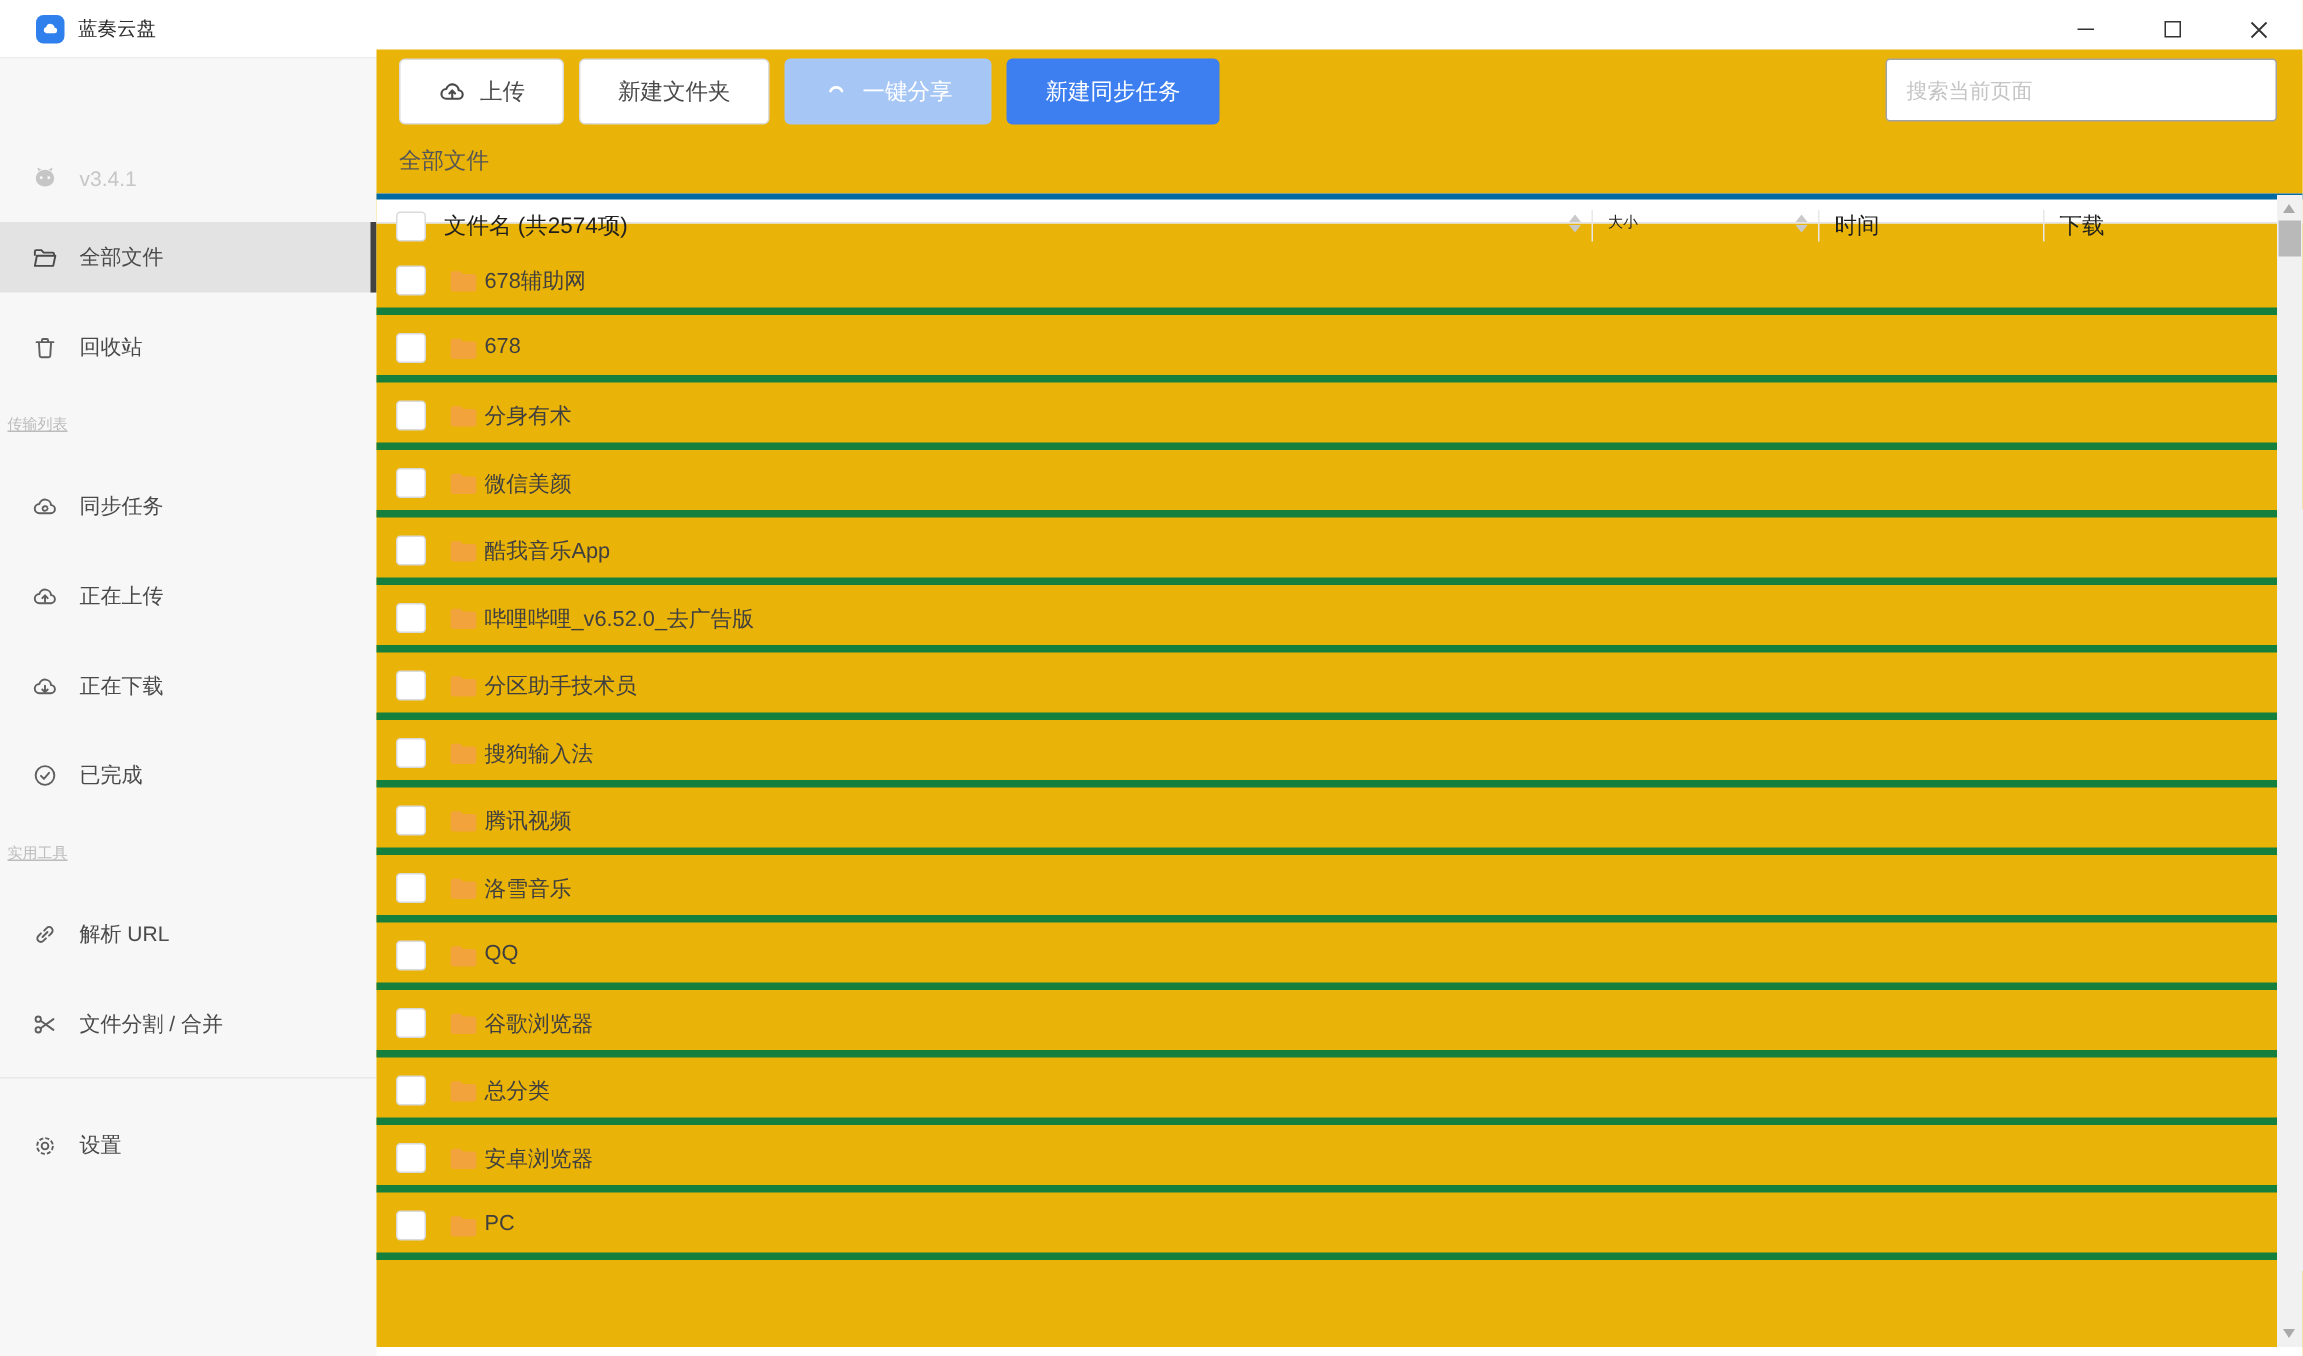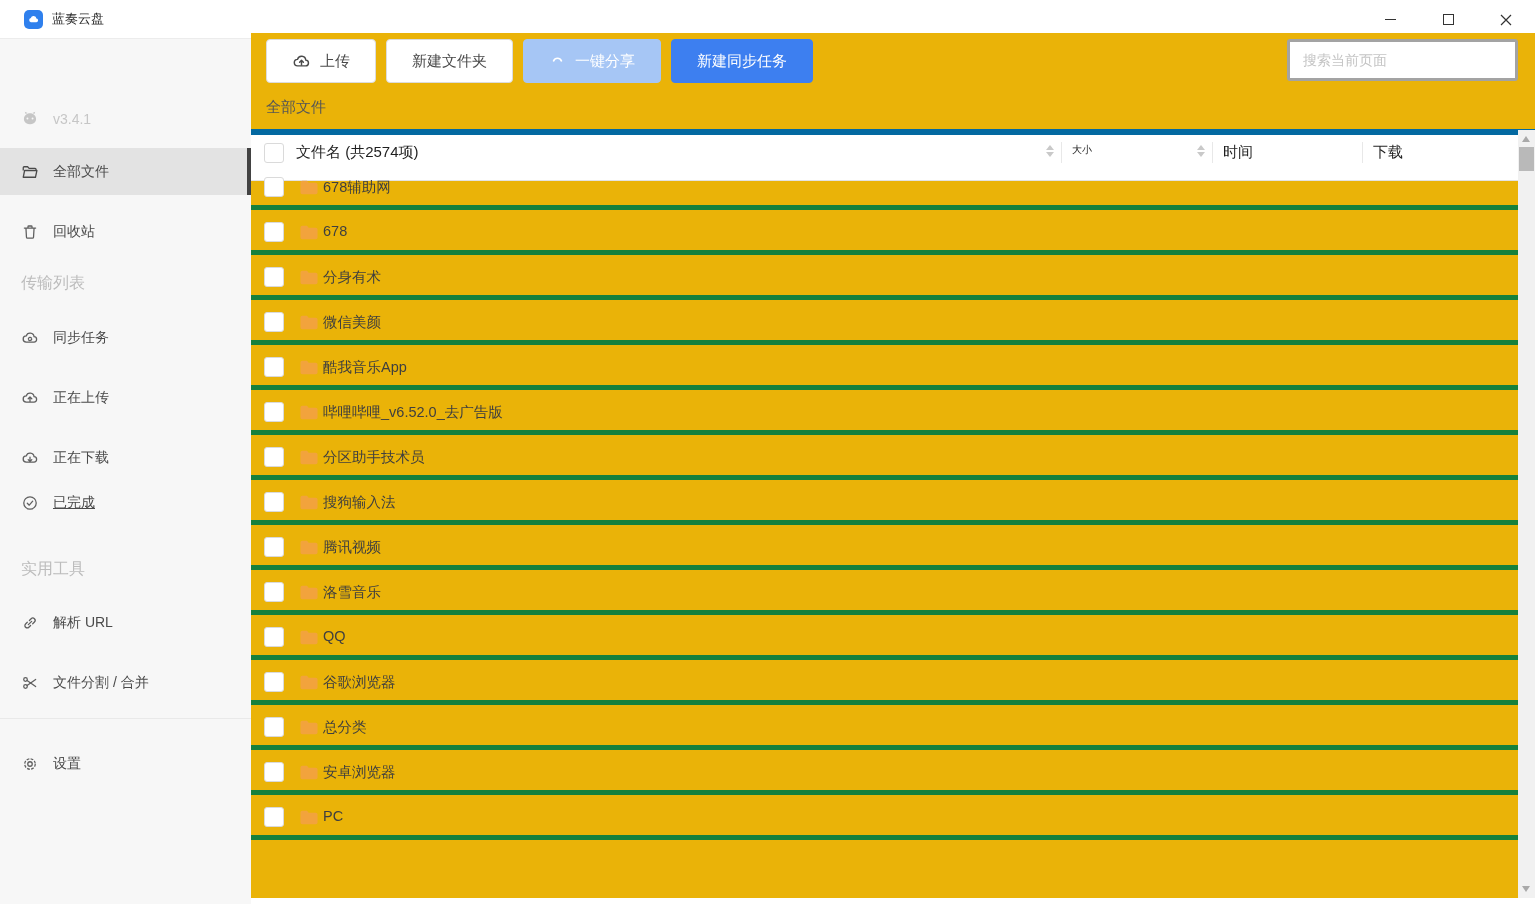--- a/index.html
+++ b/index.html
@@ -14,40 +14,40 @@
   .win-btn { width:58px; height:39px; display:flex; align-items:center; justify-content:center; }
   .glyph-min { width:11px; height:1px; background:#333; }
   .glyph-max { width:11px; height:11px; border:1px solid #333; }
 
   
   .sidebar { position:absolute; left:0; top:39px; width:251px; height:865px; background:#f7f7f7; }
   .side-item { position:absolute; left:0; width:251px; height:46px; display:flex; align-items:center; padding-left:21px; gap:14px; font-size:14px; color:#4a4a4a; }
   .side-item svg { width:18px; height:18px; flex:none; }
   .side-item.selected { background:#e3e3e3; height:47px; }
   .side-item.selected::after { content:""; position:absolute; right:0; top:0; bottom:0; width:4px; background:#424242; }
-  .side-label { position:absolute; left:0; width:251px; height:44px; display:flex; align-items:center; padding-left:21px; font-size:16px; color:#bcbcbc; }
+  .side-label { position:absolute; left:0; width:251px; height:44px; display:flex; align-items:center; padding-left:5px; font-size:10px; color:#bcbcbc;text-decoration:underline; }
   .side-version { color:#c6c6c6; }
   .side-divider { position:absolute; left:0; width:251px; height:1px; background:#e9e9e9; }
 
   
   .main { position:absolute; left:251px; top:33px; width:1284px; height:865px; background:#eab308; }
 
   .toolbar { position:absolute; left:15px; top:6px; display:flex; gap:10px; }
   .btn { height:44px; padding:0 25px; border:1px solid #dcdcdc; border-radius:4px; background:#fff; font-size:15px; color:#4a4a4a; display:flex; align-items:center; gap:9px; font-family:"Liberation Sans",sans-serif; cursor:pointer; }
   .btn svg { flex:none; }
   .btn-share { background:#A6C6F5; border-color:#A6C6F5; color:#fff; }
   .btn-primary { background:#3D7FF0; border-color:#3D7FF0; color:#fff; }
 
-  .search-box { position:absolute; top:6px; right:17px; width:231px; height:42px; border:3px solid #a3a3a3; border-radius:3px; padding:0 13px; font-size:14px; color:#333; outline:none; font-family:"Liberation Sans",sans-serif; }
+  .search-box { position:absolute; top:6px; right:17px; width:261px; height:42px; border:1px solid #a3a3a3; border-radius:3px; padding:0 13px; font-size:14px; color:#333; outline:none; font-family:"Liberation Sans",sans-serif; }
   .search-box::placeholder { color:#c4c4c4; }
 
   .breadcrumb { position:absolute; left:15px; top:65px; font-size:15px; color:#565656; }
 
   
-  .thead { position:absolute; left:0; top:96px; width:1284px; height:52px; border-top:6px solid #0369a1; border-bottom:1px solid #e3e3e3; background:#fff; }
+  .thead { position:absolute; left:0; top:96px; width:1284px; height:20px; border-top:4px solid #0369a1; border-bottom:1px solid #e3e3e3; background:#fff; }
   .thead .cb { top:8px; }
   .th-name { position:absolute; left:45px; top:8px; font-size:15px; color:#1f1f1f; }
   .th-size { position:absolute; left:821px; top:8px; font-size:10px; color:#1f1f1f; }
   .th-time { position:absolute; left:972px; top:8px; font-size:15px; color:#1f1f1f; }
   .th-dl   { position:absolute; left:1122px; top:8px; font-size:15px; color:#1f1f1f; }
   .sorter { position:absolute; top:10px; display:flex; flex-direction:column; align-items:center; gap:2px; cursor:pointer; }
   .sorter.s1 { left:795px; } .sorter.s2 { left:946px; }
   .caret-up { width:0; height:0; border-left:4px solid transparent; border-right:4px solid transparent; border-bottom:5px solid #c9c9c9; }
   .caret-down { width:0; height:0; border-left:4px solid transparent; border-right:4px solid transparent; border-top:5px solid #c9c9c9; }
   .col-div { position:absolute; top:7px; width:1px; height:21px; background:#e8e8e8; }
@@ -138,21 +138,21 @@
   </div>
 
   <div class="side-item" style="top:396px;">
     <svg viewBox="0 0 24 24" fill="none" stroke="#5f5f5f" stroke-width="1.7" stroke-linecap="round" stroke-linejoin="round">
       <path d="M7 17.5 h10 a3.6 3.6 0 0 0 .4-7.2 5.3 5.3 0 0 0-10.4-1 A3.9 3.9 0 0 0 7 17.5 z"></path>
       <path d="M12 10.8 v5.7 M9.6 14.2 L12 16.6 14.4 14.2"></path>
     </svg>
     <span>正在下载</span>
   </div>
 
-  <div class="side-item" style="top:441px;text-decoration:underline;">
+  <div class="side-item" style="top:455px;">
     <svg viewBox="0 0 24 24" fill="none" stroke="#5f5f5f" stroke-width="1.7" stroke-linecap="round" stroke-linejoin="round">
       <circle cx="12" cy="12" r="8.3"></circle>
         <path d="M8.4 12.3 L11 14.9 15.6 9.6"></path>
     </svg>
     <span>已完成</span>
   </div>
 
   <div class="side-label" style="top:508px;">实用工具</div>
 
   <div class="side-item" style="top:561px;">

